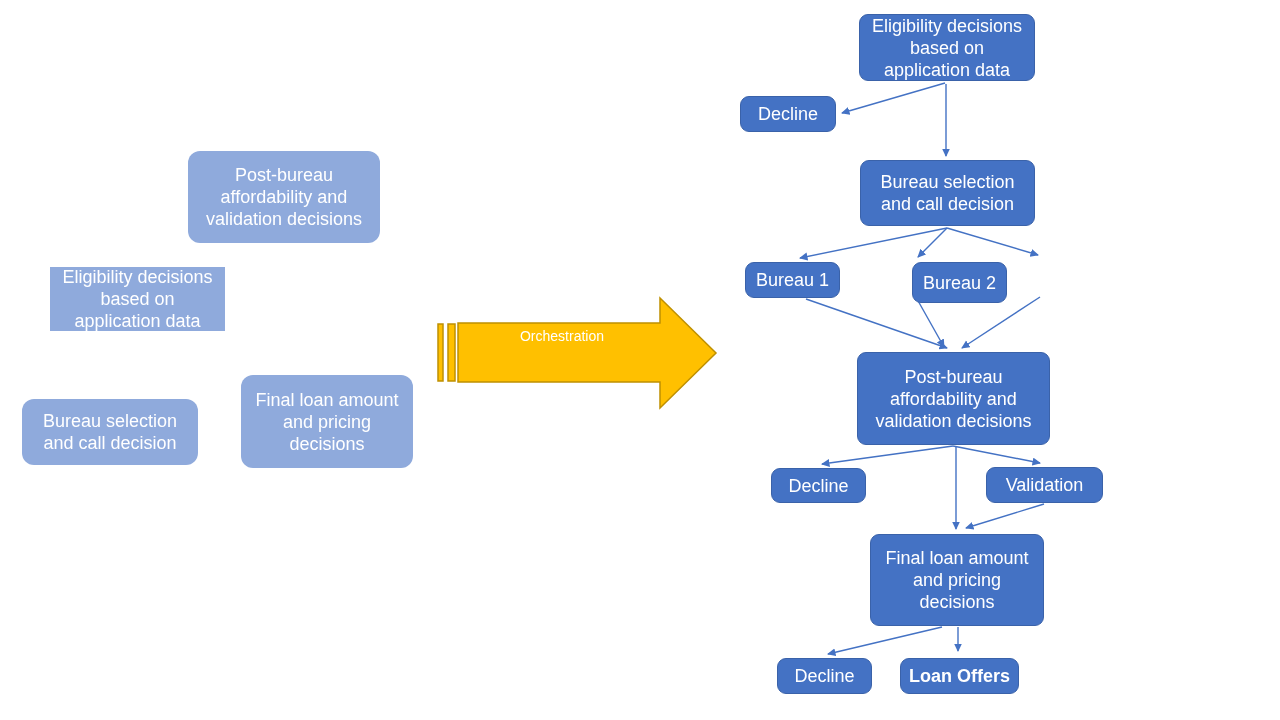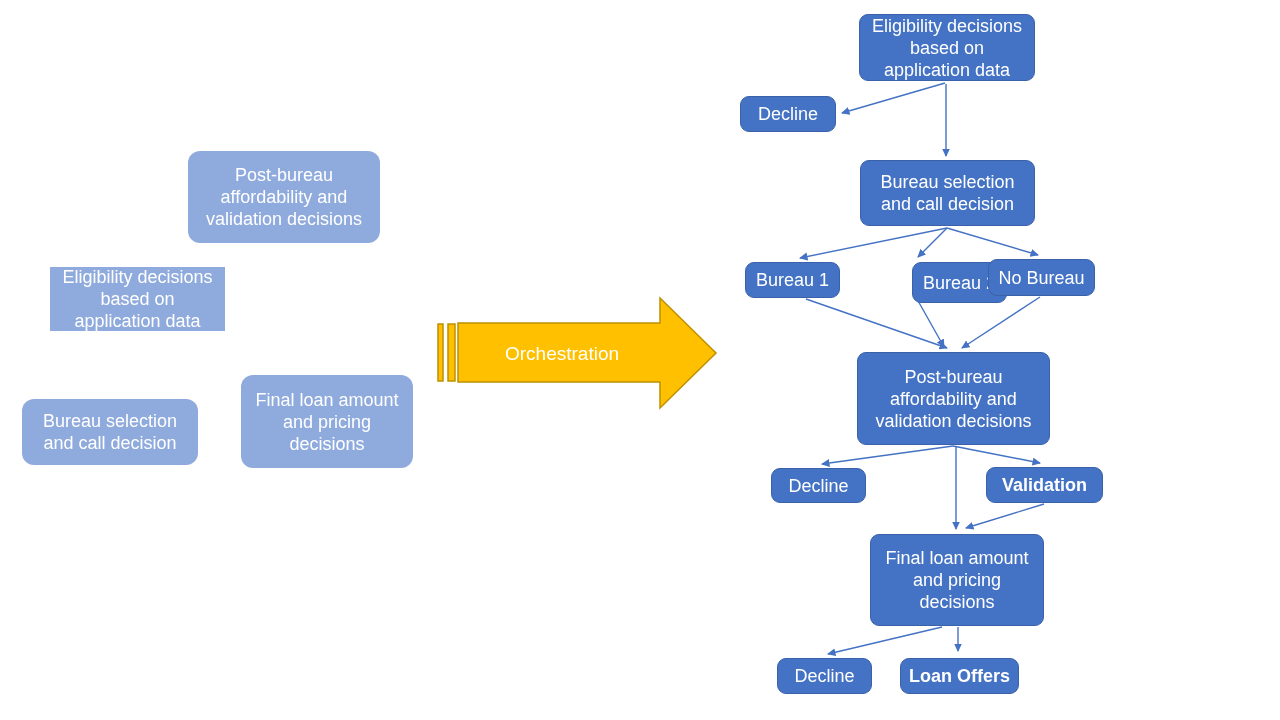--- a/index.html
+++ b/index.html
@@ -18,33 +18,33 @@
   .sq{border-radius:0;}
   
   .n-elig   {left:859px;top:14px;width:176px;height:67px;}
   .n-dec1   {left:740px;top:96px;width:96px;height:36px;}
   .n-bursel {left:860px;top:160px;width:175px;height:66px;}
   .n-b1     {left:745px;top:262px;width:95px;height:36px;}
   .n-b2     {left:912px;top:262px;width:95px;height:41px;}
   .n-nb     {left:988px;top:259px;width:107px;height:37px;}
   .n-post   {left:857px;top:352px;width:193px;height:93px;}
   .n-dec2   {left:771px;top:468px;width:95px;height:35px;}
-  .n-val    {left:986px;top:467px;width:117px;height:36px;font-weight:bold;}
+  .n-val    {left:986px;top:467px;width:117px;height:36px;}
   .n-final  {left:870px;top:534px;width:174px;height:92px;}
   .n-dec3   {left:777px;top:658px;width:95px;height:36px;}
   .n-loan   {left:900px;top:658px;width:119px;height:36px;font-weight:bold;}
   
   .l-post   {left:188px;top:151px;width:192px;height:92px;}
   .l-elig   {left:50px;top:267px;width:175px;height:64px;}
   .l-bursel {left:22px;top:399px;width:176px;height:66px;}
   .l-final  {left:241px;top:375px;width:172px;height:93px;}
   
   .orch-label{
-    position:absolute;left:462px;top:341px;width:200px;text-align:center;
-    color:#ffffff;font-size:19px;line-height:26px;
+    position:absolute;left:462px;top:323px;width:200px;text-align:center;
+    color:#ffffff;font-size:14px;line-height:26px;
   }
 </style>
 </head>
 <body>
 
 <div class="stage">
 
   <svg class="layer" viewBox="0 0 1280 720" xmlns="http://www.w3.org/2000/svg">
     <defs>
       <marker id="arrowhead" markerUnits="userSpaceOnUse" markerWidth="10" markerHeight="9" refX="7.5" refY="4" orient="auto">
@@ -91,21 +91,20 @@
   <div class="orch-label">Orchestration</div>
 
   <div class="node dark n-elig">Eligibility decisions
 based on
 application data</div>
   <div class="node dark n-dec1">Decline</div>
   <div class="node dark n-bursel">Bureau selection
 and call decision</div>
   <div class="node dark n-b1">Bureau 1</div>
   <div class="node dark n-b2">Bureau 2</div>
-  <div class="node dark n-nb">No Bureau</div>
   <div class="node dark n-post">Post-bureau
 affordability and
 validation decisions</div>
   <div class="node dark n-dec2">Decline</div>
   <div class="node dark n-val">Validation</div>
   <div class="node dark n-final">Final loan amount
 and pricing
 decisions</div>
   <div class="node dark n-dec3">Decline</div>
   <div class="node dark n-loan">Loan Offers</div>

